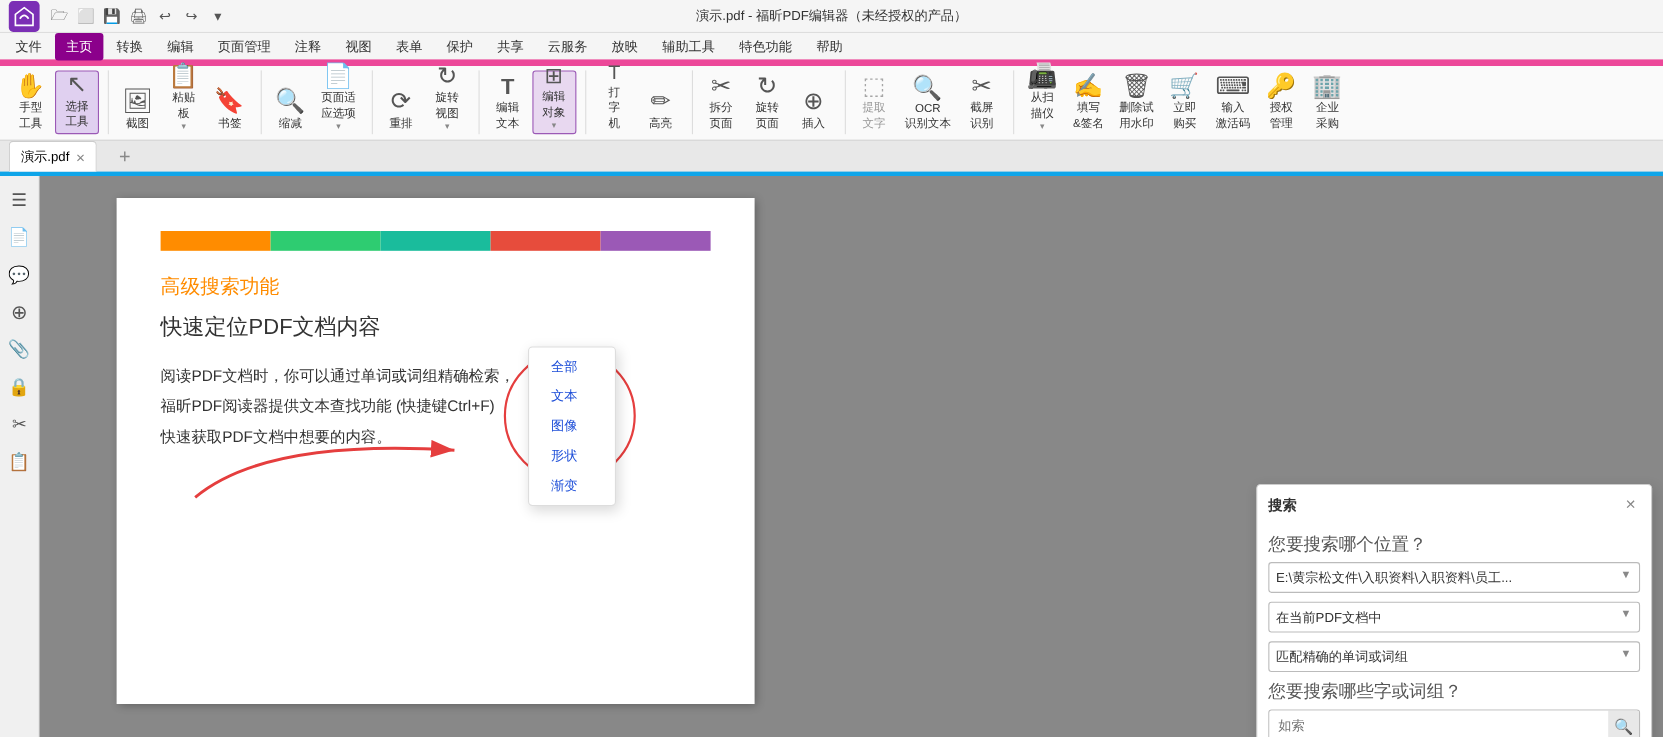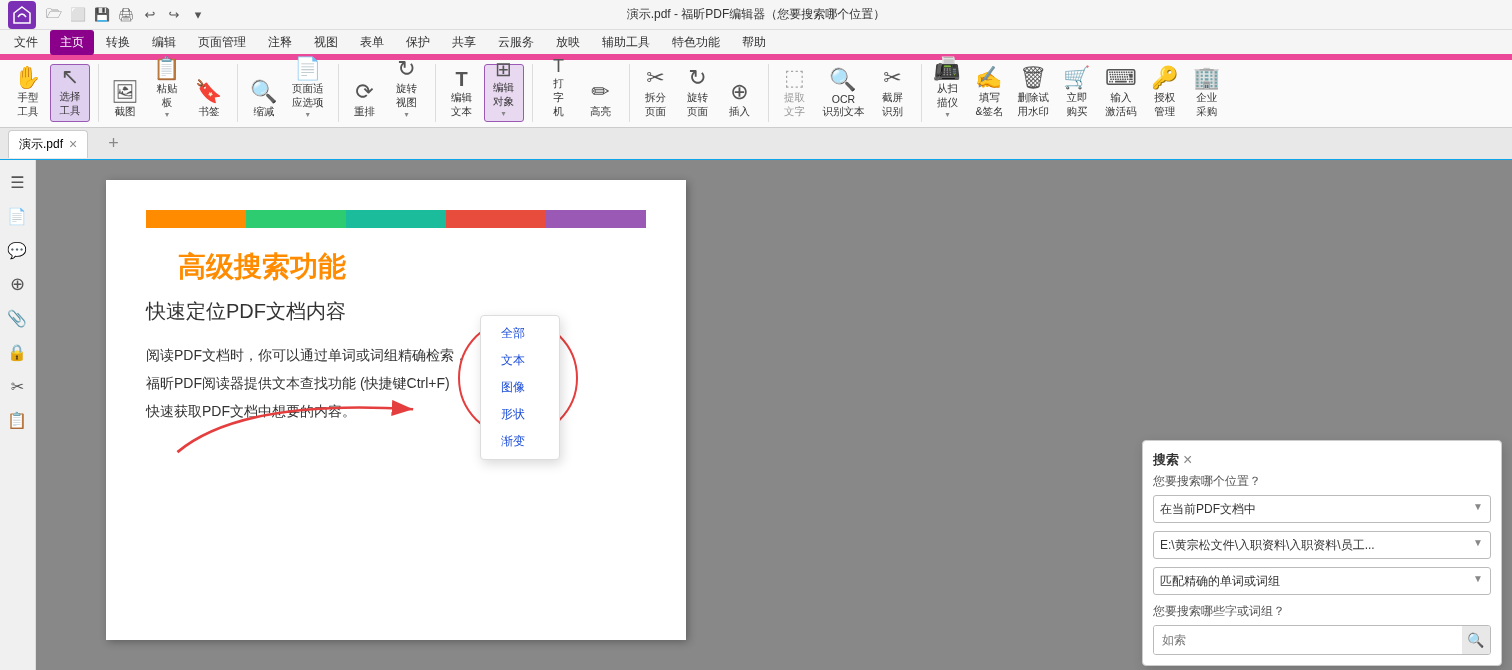--- a/index.html
+++ b/index.html
@@ -116,21 +116,21 @@
       color: #888;
     }
 
     
     .tab-bar {
       height: 32px;
       background: #e8e8e8;
       display: flex;
       align-items: center;
       padding: 0 8px;
-      border-bottom: 1px solid #0ea5e9;
+      border-bottom: 4px solid #0ea5e9;
       gap: 16px;
     }
     .pdf-tab {
       display: flex;
       align-items: center;
       background: white;
       border: 1px solid #ccc;
       border-bottom: none;
       border-radius: 4px 4px 0 0;
       padding: 4px 10px;
@@ -200,25 +200,24 @@
       margin-left: 50px;
     }
     .pdf-color-bar {
       display: flex;
       height: 18px;
       margin-bottom: 20px;
     }
     .color-seg { flex: 1; }
 
     .pdf-heading {
-      font-size: 28px;
-      font-weight: bold;
+      font-size: 18px;
+      font-weight: normal;
       color: #ff8c00;
       margin-bottom: 12px;
-      margin-left: 32px;
     }
     .pdf-subheading {
       font-size: 20px;
       color: #333;
       margin-bottom: 16px;
       font-weight: normal;
     }
     .pdf-body {
       font-size: 14px;
       line-height: 2;
@@ -277,38 +276,39 @@
       background: white;
       border: 1px solid #ccc;
       border-radius: 4px;
       box-shadow: 2px 4px 12px rgba(0,0,0,0.15);
       z-index: 200;
       padding: 10px;
     }
     .search-panel-header {
       display: flex;
       align-items: center;
-      justify-content: flex-start;
-      margin-bottom: 4px;
+      justify-content: space-between;
+      margin-bottom: 16px;
+      gap: 28px;
     }
     .search-panel-title {
       font-size: 13px;
       font-weight: bold;
       color: #333;
     }
     .search-close-btn {
       font-size: 16px;
       cursor: pointer;
       color: #888;
       border: none;
       background: none;
       padding: 0 4px;
     }
     .search-panel-label {
-      font-size: 12px;
+      font-size: 16px;
       color: #555;
       margin-bottom: 5px;
     }
     .select-wrapper {
       position: relative;
       margin-bottom: 8px;
     }
     .select-wrapper::after {
       content: '▼';
       position: absolute;
@@ -368,21 +368,21 @@
   </div>
   <div class="quick-access">
     <button class="quick-btn">🗁</button>
     <button class="quick-btn">⬜</button>
     <button class="quick-btn">💾</button>
     <button class="quick-btn">🖨</button>
     <button class="quick-btn">↩</button>
     <button class="quick-btn">↪</button>
     <button class="quick-btn">▾</button>
   </div>
-  <span>演示.pdf - 福昕PDF编辑器（您要搜索哪个位置）</span>
+  <span>演示.pdf - 福昕PDF编辑器（未经授权的产品）</span>
 </div>
 
 <div class="menu-bar">
   <div class="menu-item">文件</div>
   <div class="menu-item active">主页</div>
   <div class="menu-item">转换</div>
   <div class="menu-item">编辑</div>
   <div class="menu-item">页面管理</div>
   <div class="menu-item">注释</div>
   <div class="menu-item">视图</div>
@@ -602,28 +602,28 @@
     </div>
 
     <div class="search-panel">
       <div class="search-panel-header">
         <span class="search-panel-title">搜索</span>
         <button class="search-close-btn">×</button>
       </div>
       <div class="search-panel-label">您要搜索哪个位置？</div>
       <div class="select-wrapper">
         <select>
+          <option>E:\黄宗松文件\入职资料\入职资料\员工...</option>
+        </select>
+      </div>
+
+      <div class="select-wrapper">
+        <select>
           <option>在当前PDF文档中</option>
           <option>在指定文件夹中</option>
-        </select>
-      </div>
-
-      <div class="select-wrapper">
-        <select>
-          <option>E:\黄宗松文件\入职资料\入职资料\员工...</option>
         </select>
       </div>
 
       <div class="select-wrapper">
         <select>
           <option>匹配精确的单词或词组</option>
           <option>匹配任意单词</option>
         </select>
       </div>
       <div class="search-panel-label">您要搜索哪些字或词组？</div>

